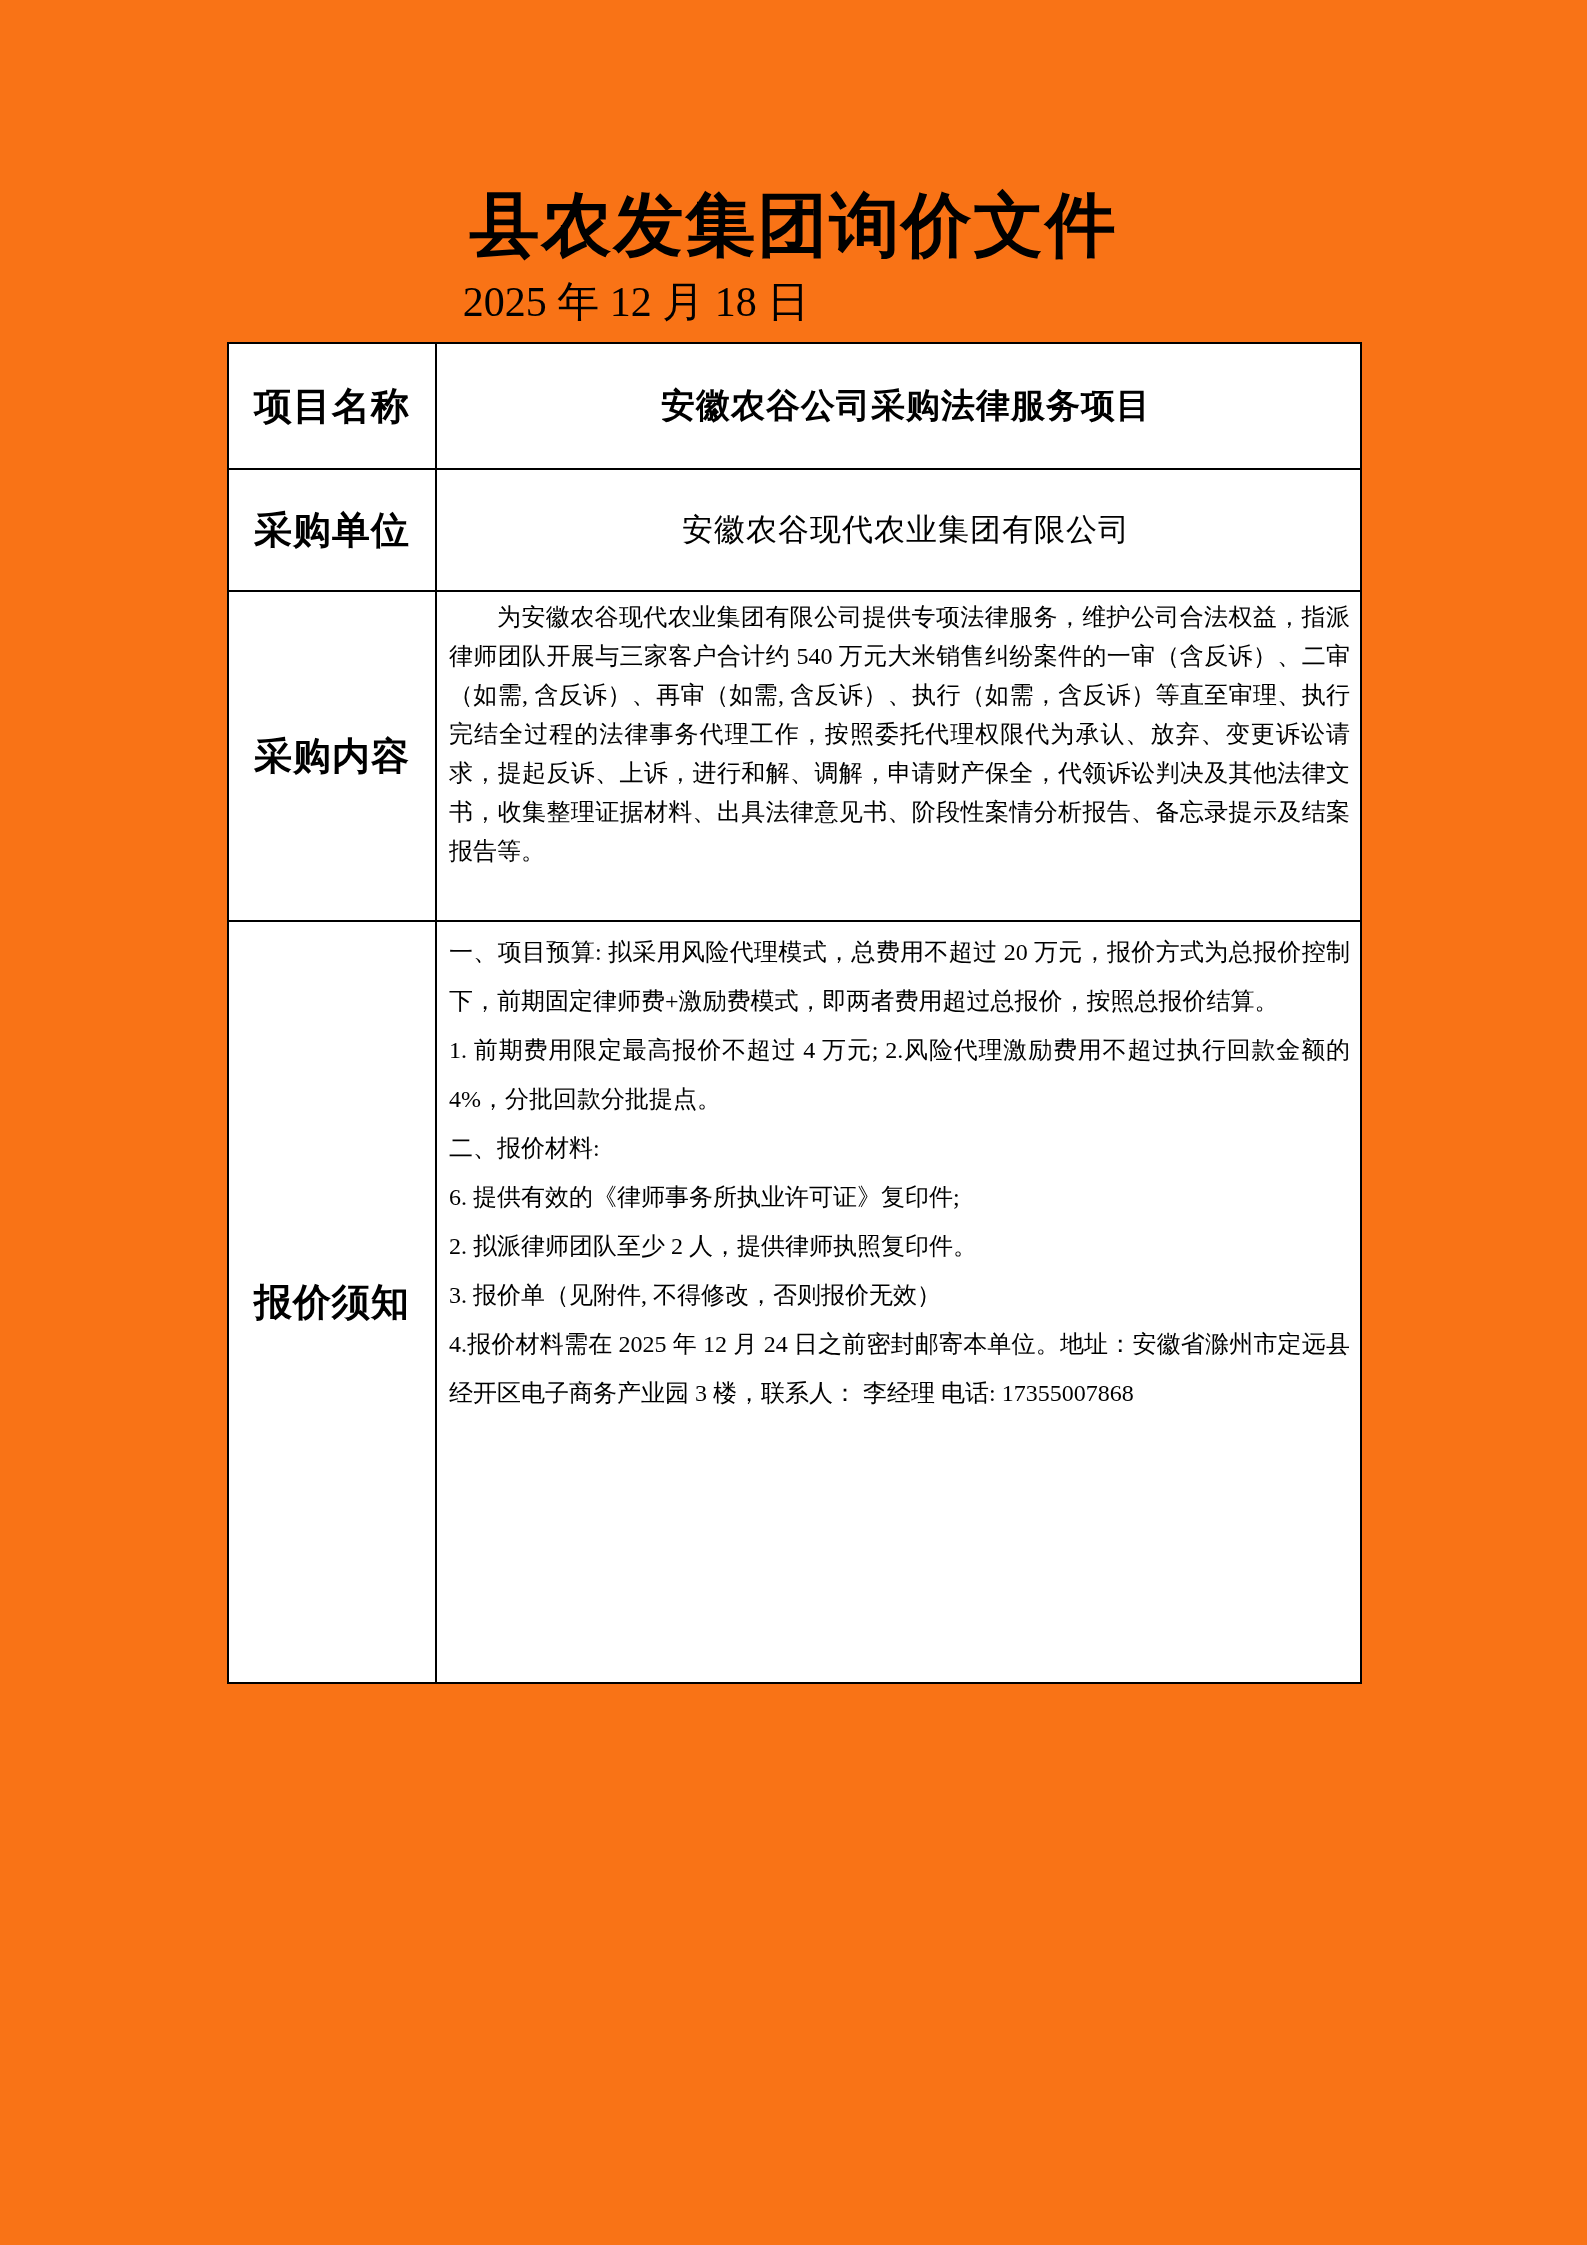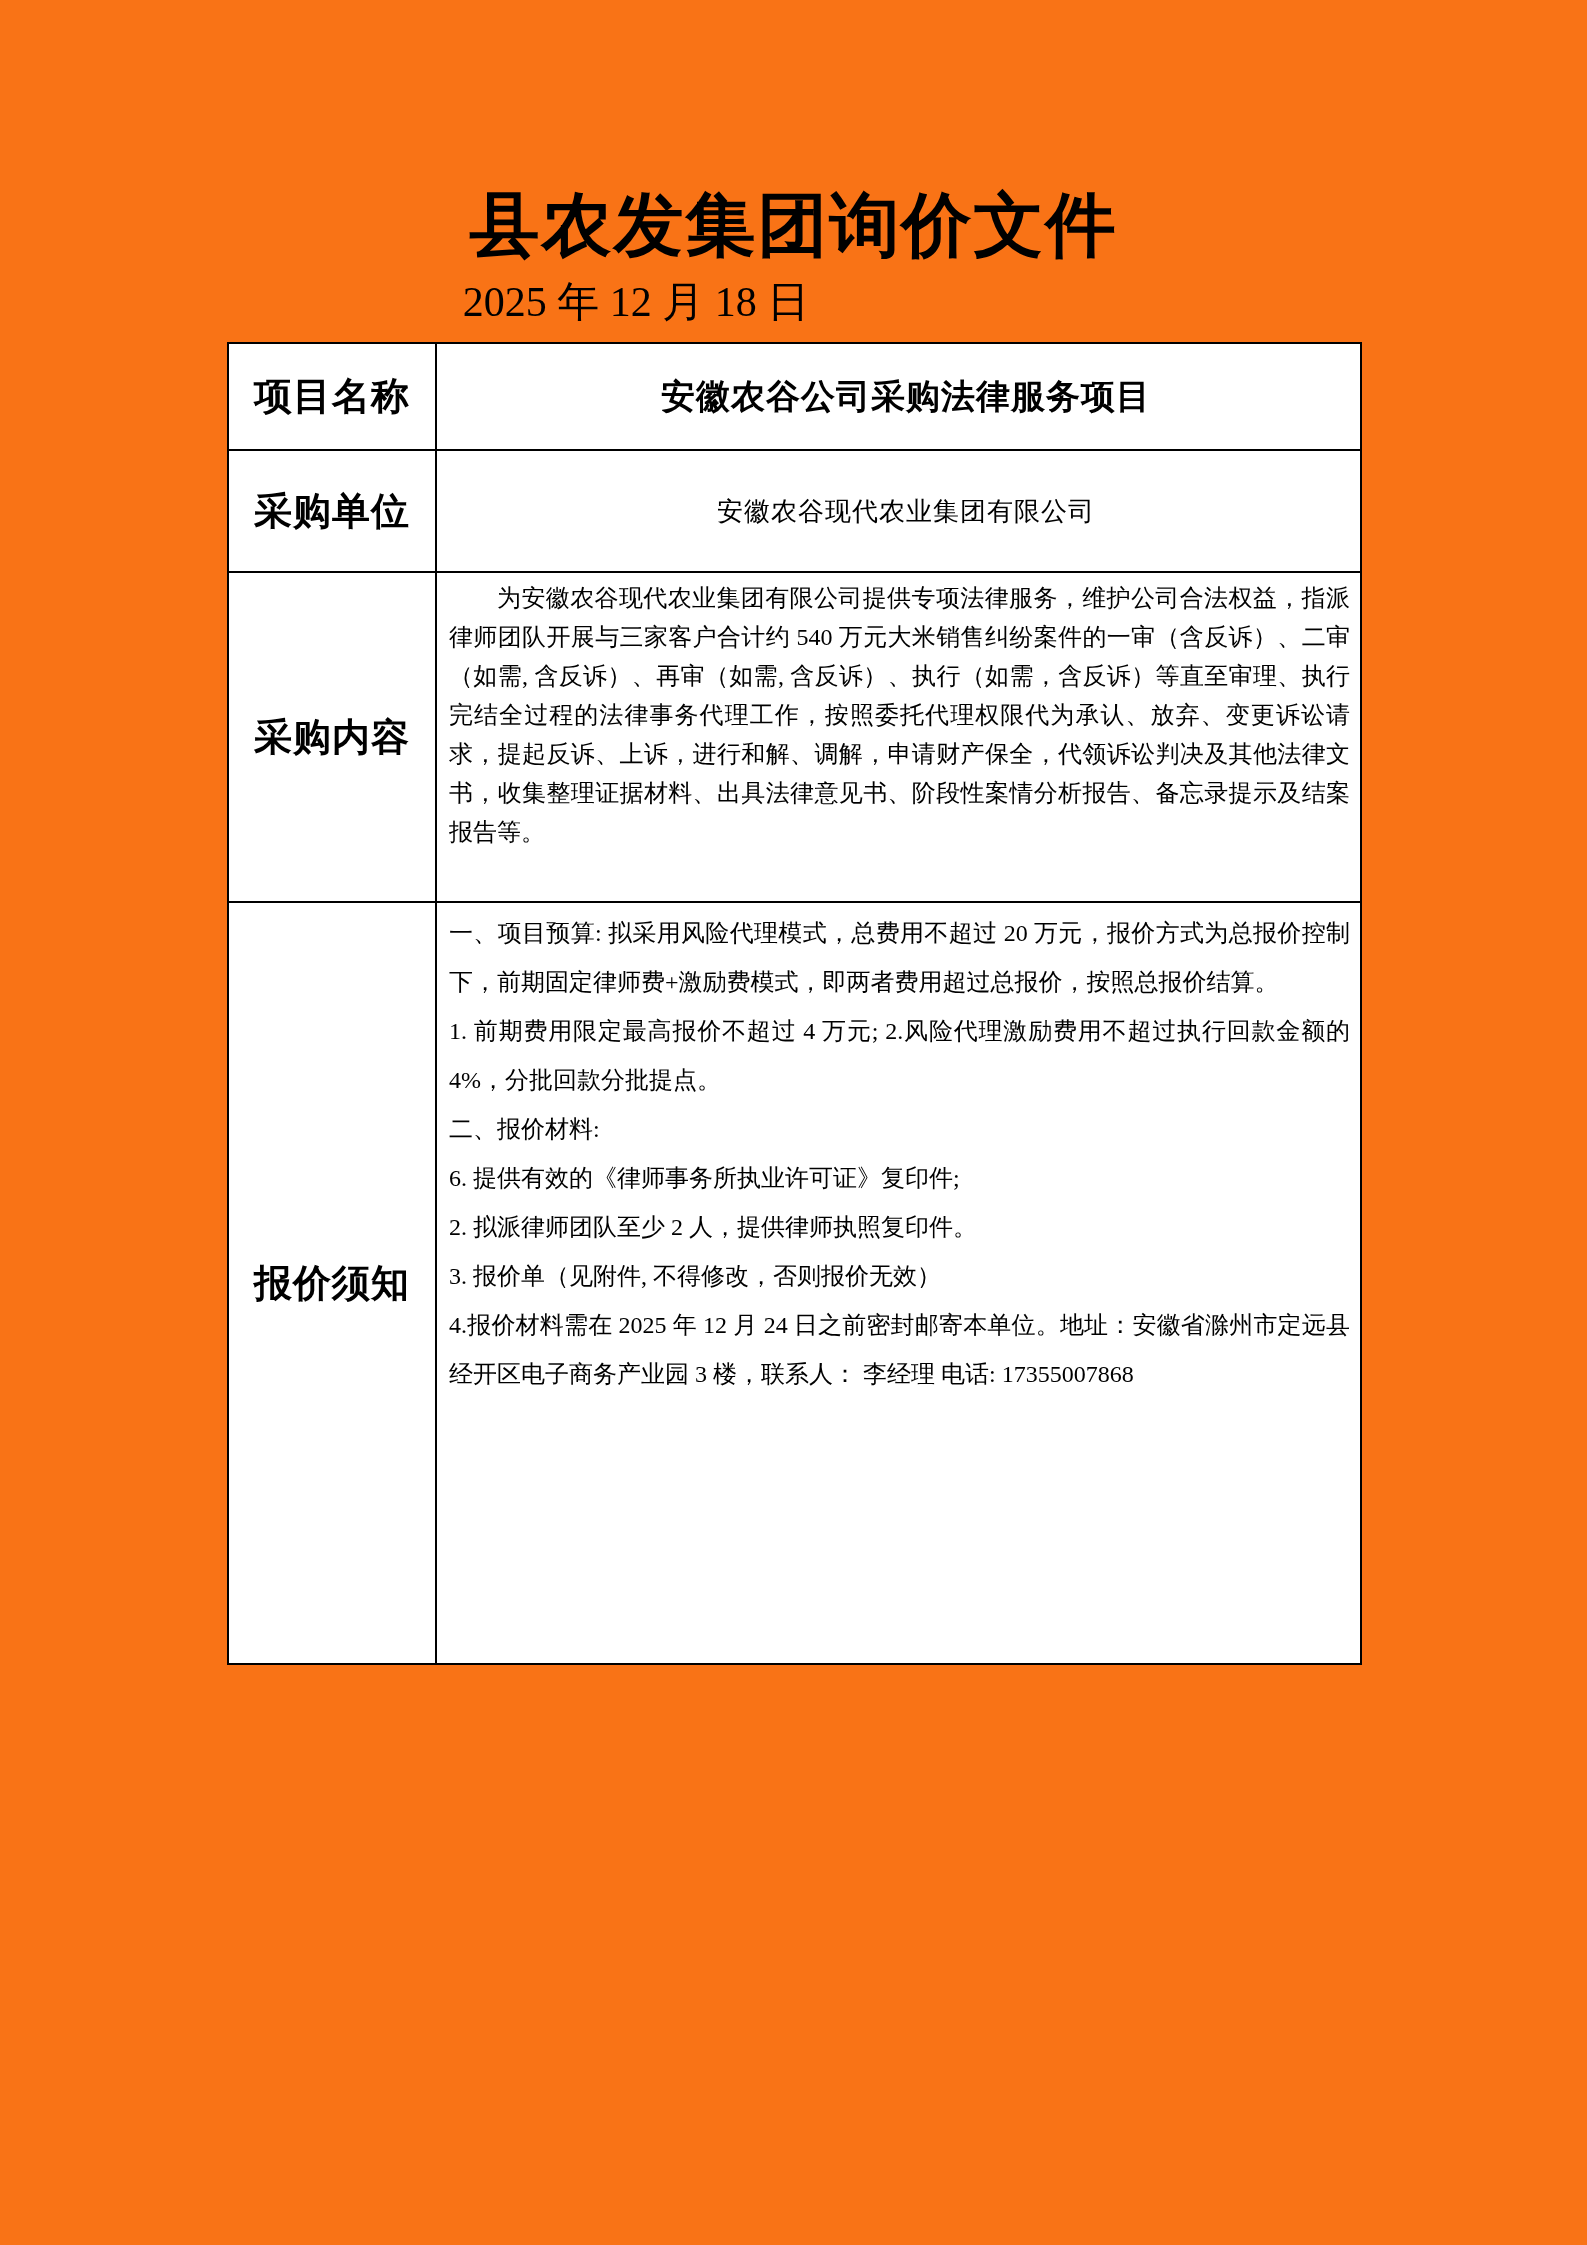--- a/index.html
+++ b/index.html
@@ -38,21 +38,21 @@
     margin-left: 227px;
     margin-top: 16px;
     width: 1135px;
     background: #ffffff;
   }
   table.doc-table td {
     border: 2px solid #000000;
     box-sizing: border-box;
     overflow: hidden;
   }
-  tr.row-h1 { height: 107px; }
+  tr.row-h1 { height: 126px; }
   tr.row-h2 { height: 122px; }
   tr.row-h3 { height: 330px; }
   tr.row-h4 { height: 762px; }
   td.label-cell {
     width: 208px;
     text-align: center;
     vertical-align: middle;
     font-family: "Liberation Sans", sans-serif;
     font-weight: bold;
     font-size: 38px;
@@ -64,21 +64,21 @@
     padding-left: 16px;
   }
   .project-name-text {
     font-family: "Liberation Sans", sans-serif;
     font-weight: bold;
     font-size: 34px;
     letter-spacing: 1px;
   }
   .purchaser-text {
     font-family: "Liberation Serif", serif;
-    font-size: 26px;
+    font-size: 31px;
     letter-spacing: 1px;
   }
   td.value-cell-text {
     vertical-align: top;
     padding: 6px 10px 6px 12px;
     font-family: Liberation Serif, serif;
     font-size: 24px;
     text-align: justify;
   }
   td.value-cell-text p { margin: 0; }

